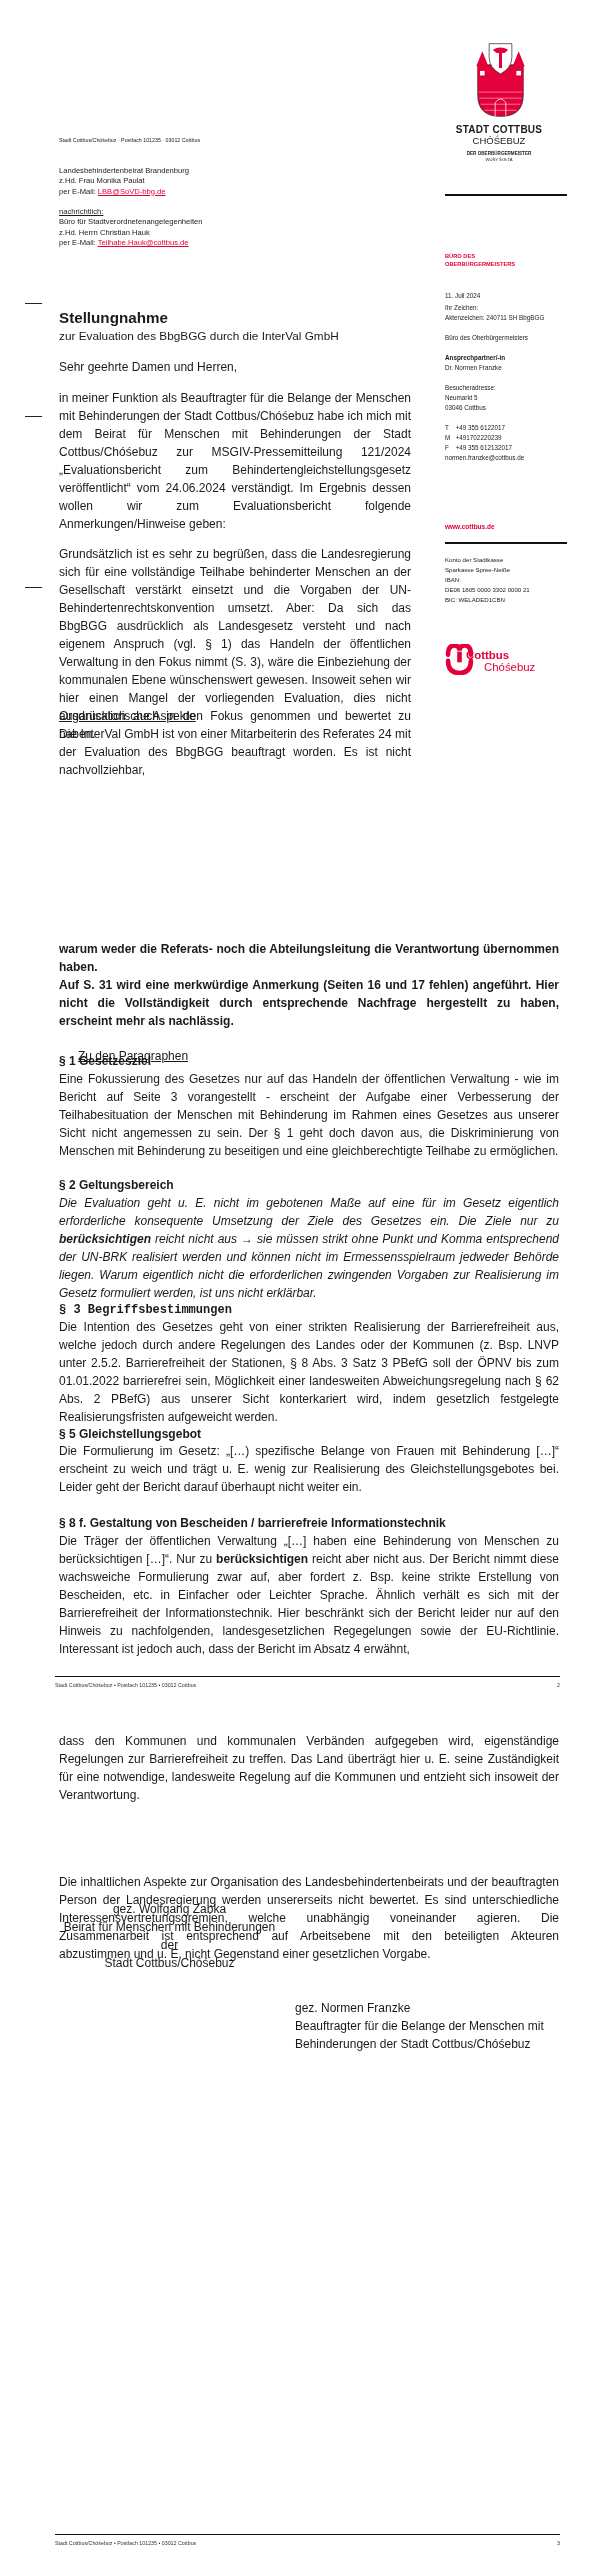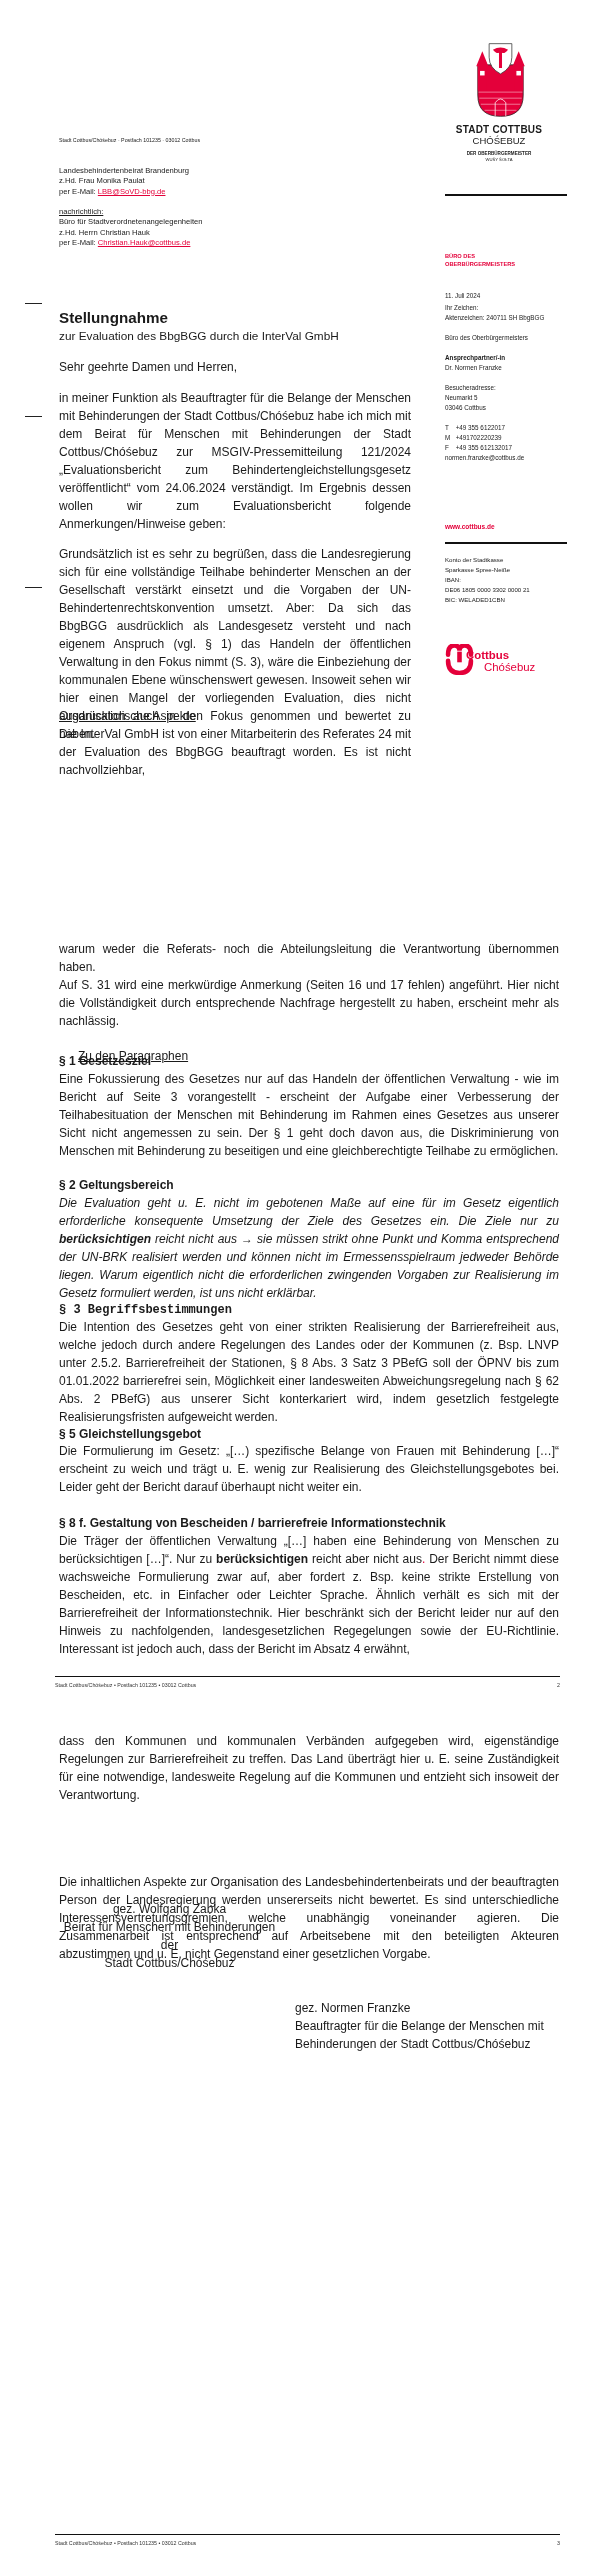--- a/index.html
+++ b/index.html
@@ -54,21 +54,21 @@
 <div class="abs" style="left:59px; top:137px; font-size:5.3px;">Stadt Cottbus/Chóśebuz · Postfach 101235 · 03012 Cottbus</div>
 
 <div class="abs" style="left:59px; top:152px; font-size:7.6px; line-height:10.3px;margin-top:14px;">
   <p>Landesbehindertenbeirat Brandenburg</p>
   <p>z.Hd. Frau Monika Paulat</p>
   <p><span>per E-Mail: </span><span class="link">LBB@SoVD-bbg.de</span></p>
   <p style="height:10.3px"></p>
   <p class="u">nachrichtlich:</p>
   <p>Büro für Stadtverordnetenangelegenheiten</p>
   <p>z.Hd. Herrn Christian Hauk</p>
-  <p><span>per E-Mail: </span><span class="link">Christian.Hauk@cottbus.de</span></p>
+  <p><span>per E-Mail: </span><span class="link">Teilhabe.Hauk@cottbus.de</span></p>
 </div>
 
 <div class="side" style="top:253px; font-weight:bold; font-size:5.7px; line-height:7.6px; color:#e4003a;">
   <p>BÜRO DES</p>
   <p>OBERBÜRGERMEISTERS</p>
 </div>
 <div class="side" style="top:291px;">
   <p>11. Juli 2024</p>
   <p style="margin-top:1.5px;">Ihr Zeichen:</p>
   <p>Aktenzeichen: 240711 SH BbgBGG</p>
@@ -108,21 +108,21 @@
 <div class="fold" style="top:587px;"></div>
 
 <div class="abs" style="left:59px; top:309px; font-size:15.2px; font-weight:bold;">Stellungnahme</div>
 <div class="abs" style="left:59px; top:329px; font-size:11.8px;">zur Evaluation des BbgBGG durch die InterVal GmbH</div>
 <div class="abs body-text narrow" style="top:358px;">Sehr geehrte Damen und Herren,</div>
 <div class="abs body-text narrow" style="top:389px;">in meiner Funktion als Beauftragter für die Belange der Menschen mit Behinderungen der Stadt Cottbus/Chóśebuz habe ich mich mit dem Beirat für Menschen mit Behinderungen der Stadt Cottbus/Chóśebuz zur MSGIV-Pressemitteilung 121/2024 „Evaluationsbericht zum Behindertengleichstellungsgesetz veröffentlicht“ vom 24.06.2024 verständigt. Im Ergebnis dessen wollen wir zum Evaluationsbericht folgende Anmerkungen/Hinweise geben:</div>
 <div class="abs body-text narrow" style="top:545px;">Grundsätzlich ist es sehr zu begrüßen, dass die Landesregierung sich für eine vollständige Teilhabe behinderter Menschen an der Gesellschaft verstärkt einsetzt und die Vorgaben der UN-Behindertenrechtskonvention umsetzt. Aber: Da sich das BbgBGG ausdrücklich als Landesgesetz versteht und nach eigenem Anspruch (vgl. § 1) das Handeln der öffentlichen Verwaltung in den Fokus nimmt (S. 3), wäre die Einbeziehung der kommunalen Ebene wünschenswert gewesen. Insoweit sehen wir hier einen Mangel der vorliegenden Evaluation, dies nicht ausdrücklich auch in den Fokus genommen und bewertet zu haben.</div>
 <div class="abs body-text narrow u" style="top:707px;">Organisatorische Aspekte</div>
 <div class="abs body-text narrow" style="top:725px;">Die InterVal GmbH ist von einer Mitarbeiterin des Referates 24 mit der Evaluation des BbgBGG beauftragt worden. Es ist nicht nachvollziehbar,</div>
 
-<div class="abs body-text wide" style="top:940px;">
+<div class="abs body-text wide" style="top:940px;font-weight:bold;">
   <p>warum weder die Referats- noch die Abteilungsleitung die Verantwortung übernommen haben.</p>
   <p>Auf S. 31 wird eine merkwürdige Anmerkung (Seiten 16 und 17 fehlen) angeführt. Hier nicht die Vollständigkeit durch entsprechende Nachfrage hergestellt zu haben, erscheint mehr als nachlässig.</p>
 </div>
 <div class="abs body-text wide u" style="top:1047px;margin-left:19px;">Zu den Paragraphen</div>
 
 <div class="abs body-text wide b" style="top:1052px;">§ 1 Gesetzesziel</div>
 <div class="abs body-text wide" style="top:1070px;">Eine Fokussierung des Gesetzes nur auf das Handeln der öffentlichen Verwaltung - wie im Bericht auf Seite 3 vorangestellt - erscheint der Aufgabe einer Verbesserung der Teilhabesituation der Menschen mit Behinderung im Rahmen eines Gesetzes aus unserer Sicht nicht angemessen zu sein. Der § 1 geht doch davon aus, die Diskriminierung von Menschen mit Behinderung zu beseitigen und eine gleichberechtigte Teilhabe zu ermöglichen.</div>
 
 <div class="abs body-text wide b" style="top:1176px;">§ 2 Geltungsbereich</div>
 <div class="abs body-text wide" style="top:1194px;font-style:italic;">

